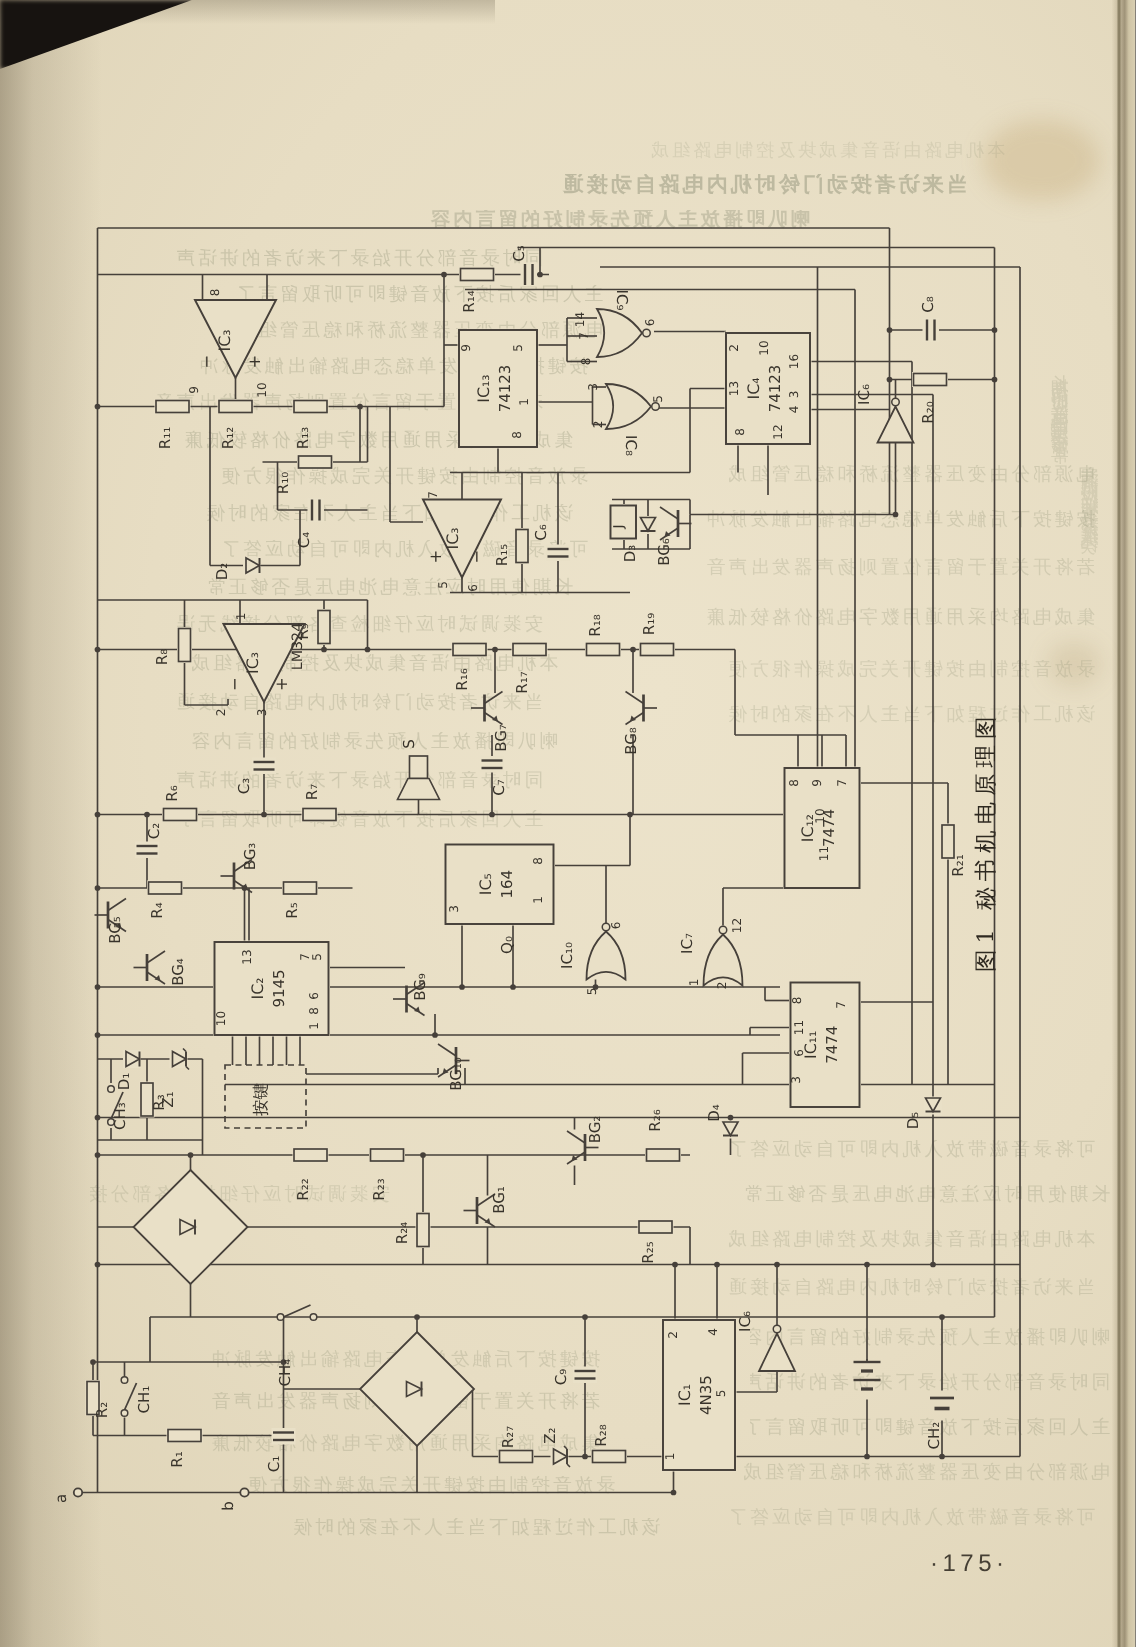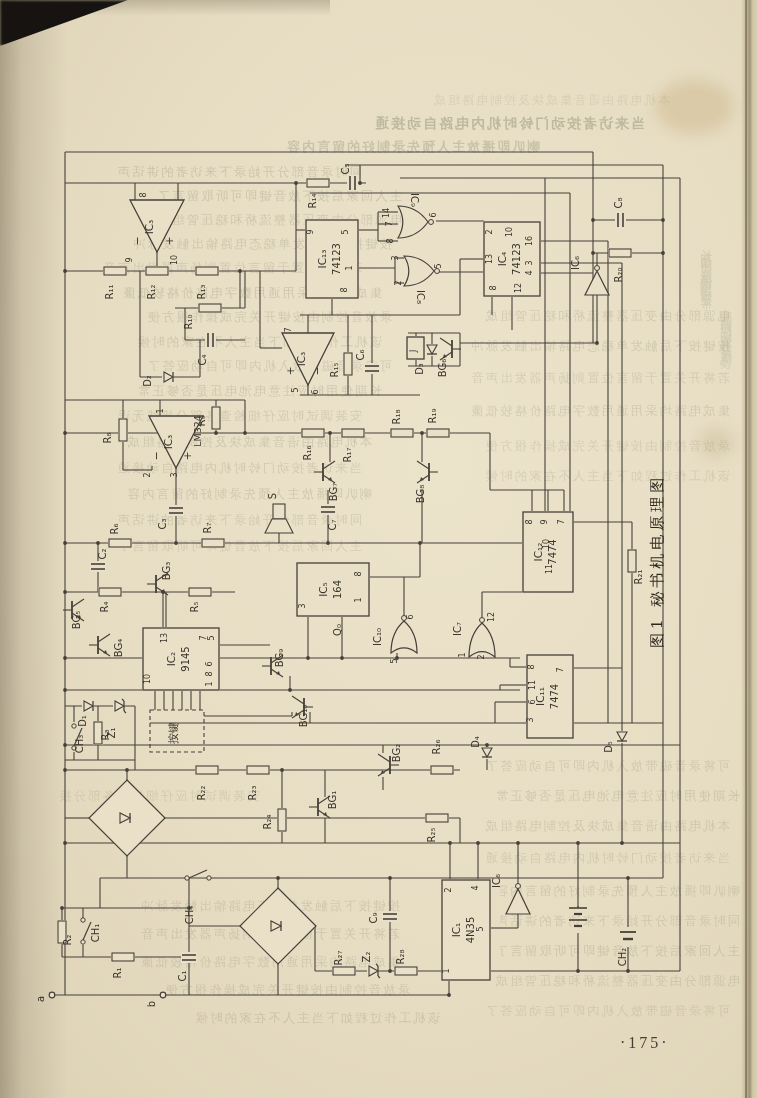--- a/index.html
+++ b/index.html
@@ -21,21 +21,21 @@
   #stain2{left:698px;top:428px;width:36px;height:30px;background:rgba(150,120,70,.15);}
   #schem{position:absolute;left:0;top:0;z-index:3;}
   #bleed{position:absolute;left:0;top:0;width:757px;height:1098px;z-index:2;}
   .bleed{position:absolute;color:#8b8e72;transform:scaleX(-1);white-space:nowrap;overflow:hidden;
     filter:blur(.5px);letter-spacing:2px;pointer-events:none;line-height:1;}
   .bleed.v{writing-mode:vertical-rl;letter-spacing:3px;}
   .bleed.b{font-weight:bold;color:#7f836a;}
   #caption{position:absolute;left:648px;top:648px;z-index:4;transform:rotate(-90deg);
     transform-origin:0 0;width:230px;font-family:"DejaVu Serif",serif;font-size:15px;
     letter-spacing:4px;color:#2e2920;}
-  #pagenum{position:absolute;left:620px;top:1034px;z-index:4;font-family:Liberation Serif, serif;
+  #pagenum{position:absolute;left:620px;top:1034px;z-index:4;font-family:Liberation Sans, sans-serif;
     font-size:16px;letter-spacing:3px;color:#453f34;}
 </style>
 </head>
 <body>
 
 <div id="page">
   <div id="bleed">
       <div class="bleed" style="left: 150px; top: 94px; width: 520px; font-size: 12px; opacity: 0.18;">本机电路由语音集成块及控制电路组成</div>
       <div class="bleed b" style="left: 85px; top: 116px; width: 560px; font-size: 14px; opacity: 0.4;">当来访者按动门铃时机内电路自动接通</div>
       <div class="bleed b" style="left: 240px; top: 140px; width: 300px; font-size: 13px; opacity: 0.3;">喇叭即播放主人预先录制好的留言内容</div>

